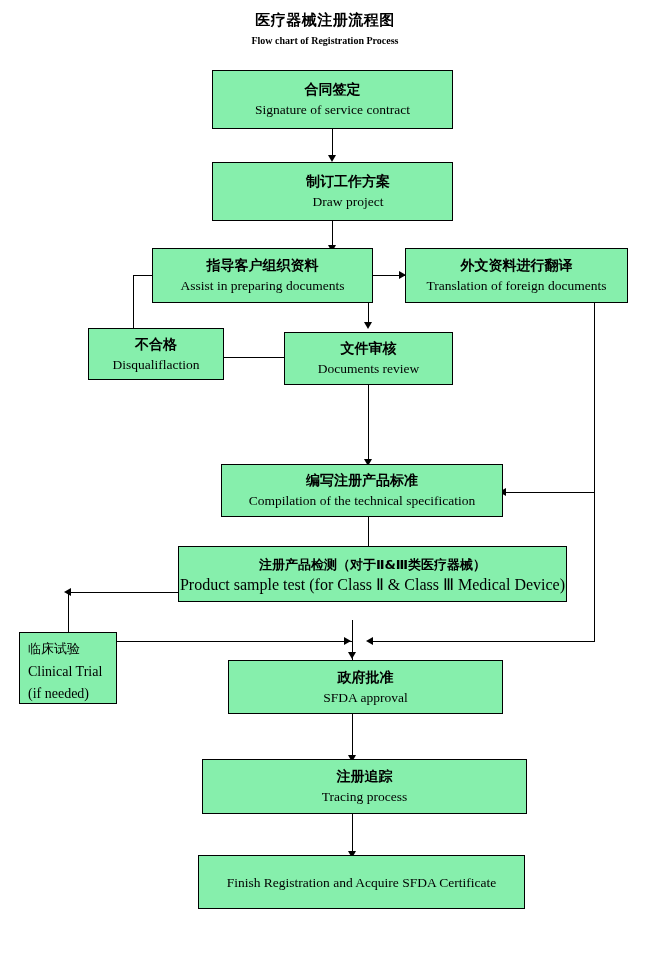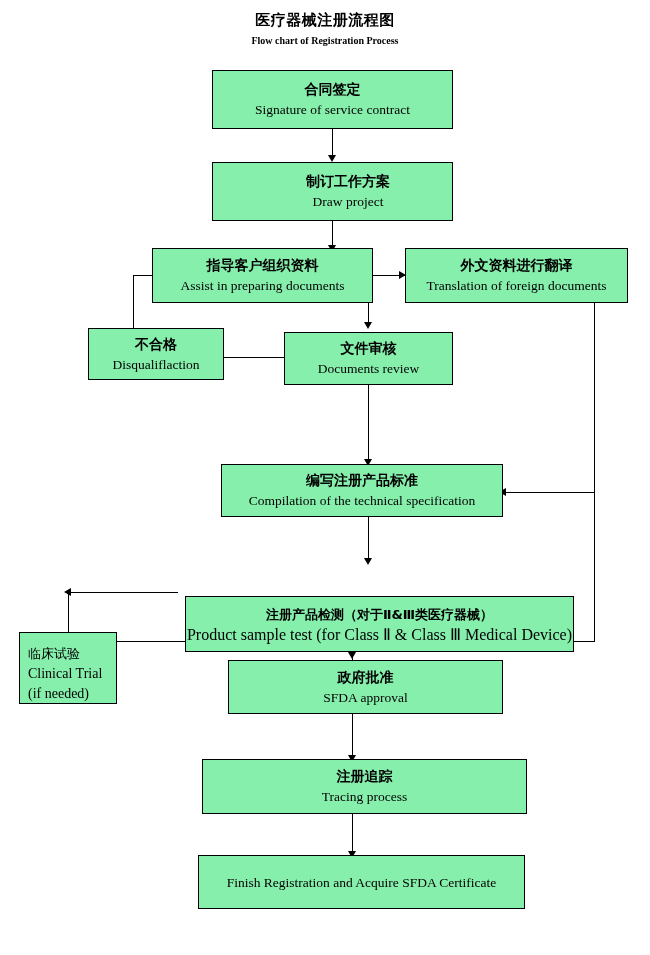--- a/index.html
+++ b/index.html
@@ -64,21 +64,21 @@
     font-size: 13.5px;
     line-height: 18px;
     white-space: nowrap;
     margin-top: 2px;
   }
   .node.small .cn { font-size: 13px; }
   .node.small .en { font-size: 16px; }
   
   .node.left-align {
     align-items: flex-start;
-    justify-content: flex-end;
+    justify-content: space-between;
     text-align: left;
     padding: 6px 0 0 8px;
   }
   .node.left-align .cn {
     font-family: "DejaVu Sans", sans-serif;
     font-weight: normal;
     font-size: 13px;
     line-height: 19px;
   }
   .node.left-align .en {
@@ -202,21 +202,21 @@
   <div class="node" style="left:284px; top:332px; width:169px; height:53px;text-align:right;">
     <div class="cn">文件审核</div>
     <div class="en">Documents review</div>
   </div>
 
   <div class="node" style="left:221px; top:464px; width:282px; height:53px;">
     <div class="cn">编写注册产品标准</div>
     <div class="en">Compilation of the technical specification</div>
   </div>
 
-  <div class="node small" style="left:178px; top:596px; width:389px; height:56px;margin-left:7px;">
+  <div class="node small" style="left:178px; top:546px; width:389px; height:56px;">
     <div class="cn">注册产品检测（对于Ⅱ&amp;Ⅲ类医疗器械）</div>
     <div class="en">Product sample test (for Class  Ⅱ &amp; Class  Ⅲ  Medical Device)</div>
   </div>
 
   <div class="node left-align" style="left:19px; top:632px; width:98px; height:72px;">
     <div class="cn">临床试验</div>
     <div class="en">Clinical Trial</div>
     <div class="en">(if needed)</div>
   </div>
 

